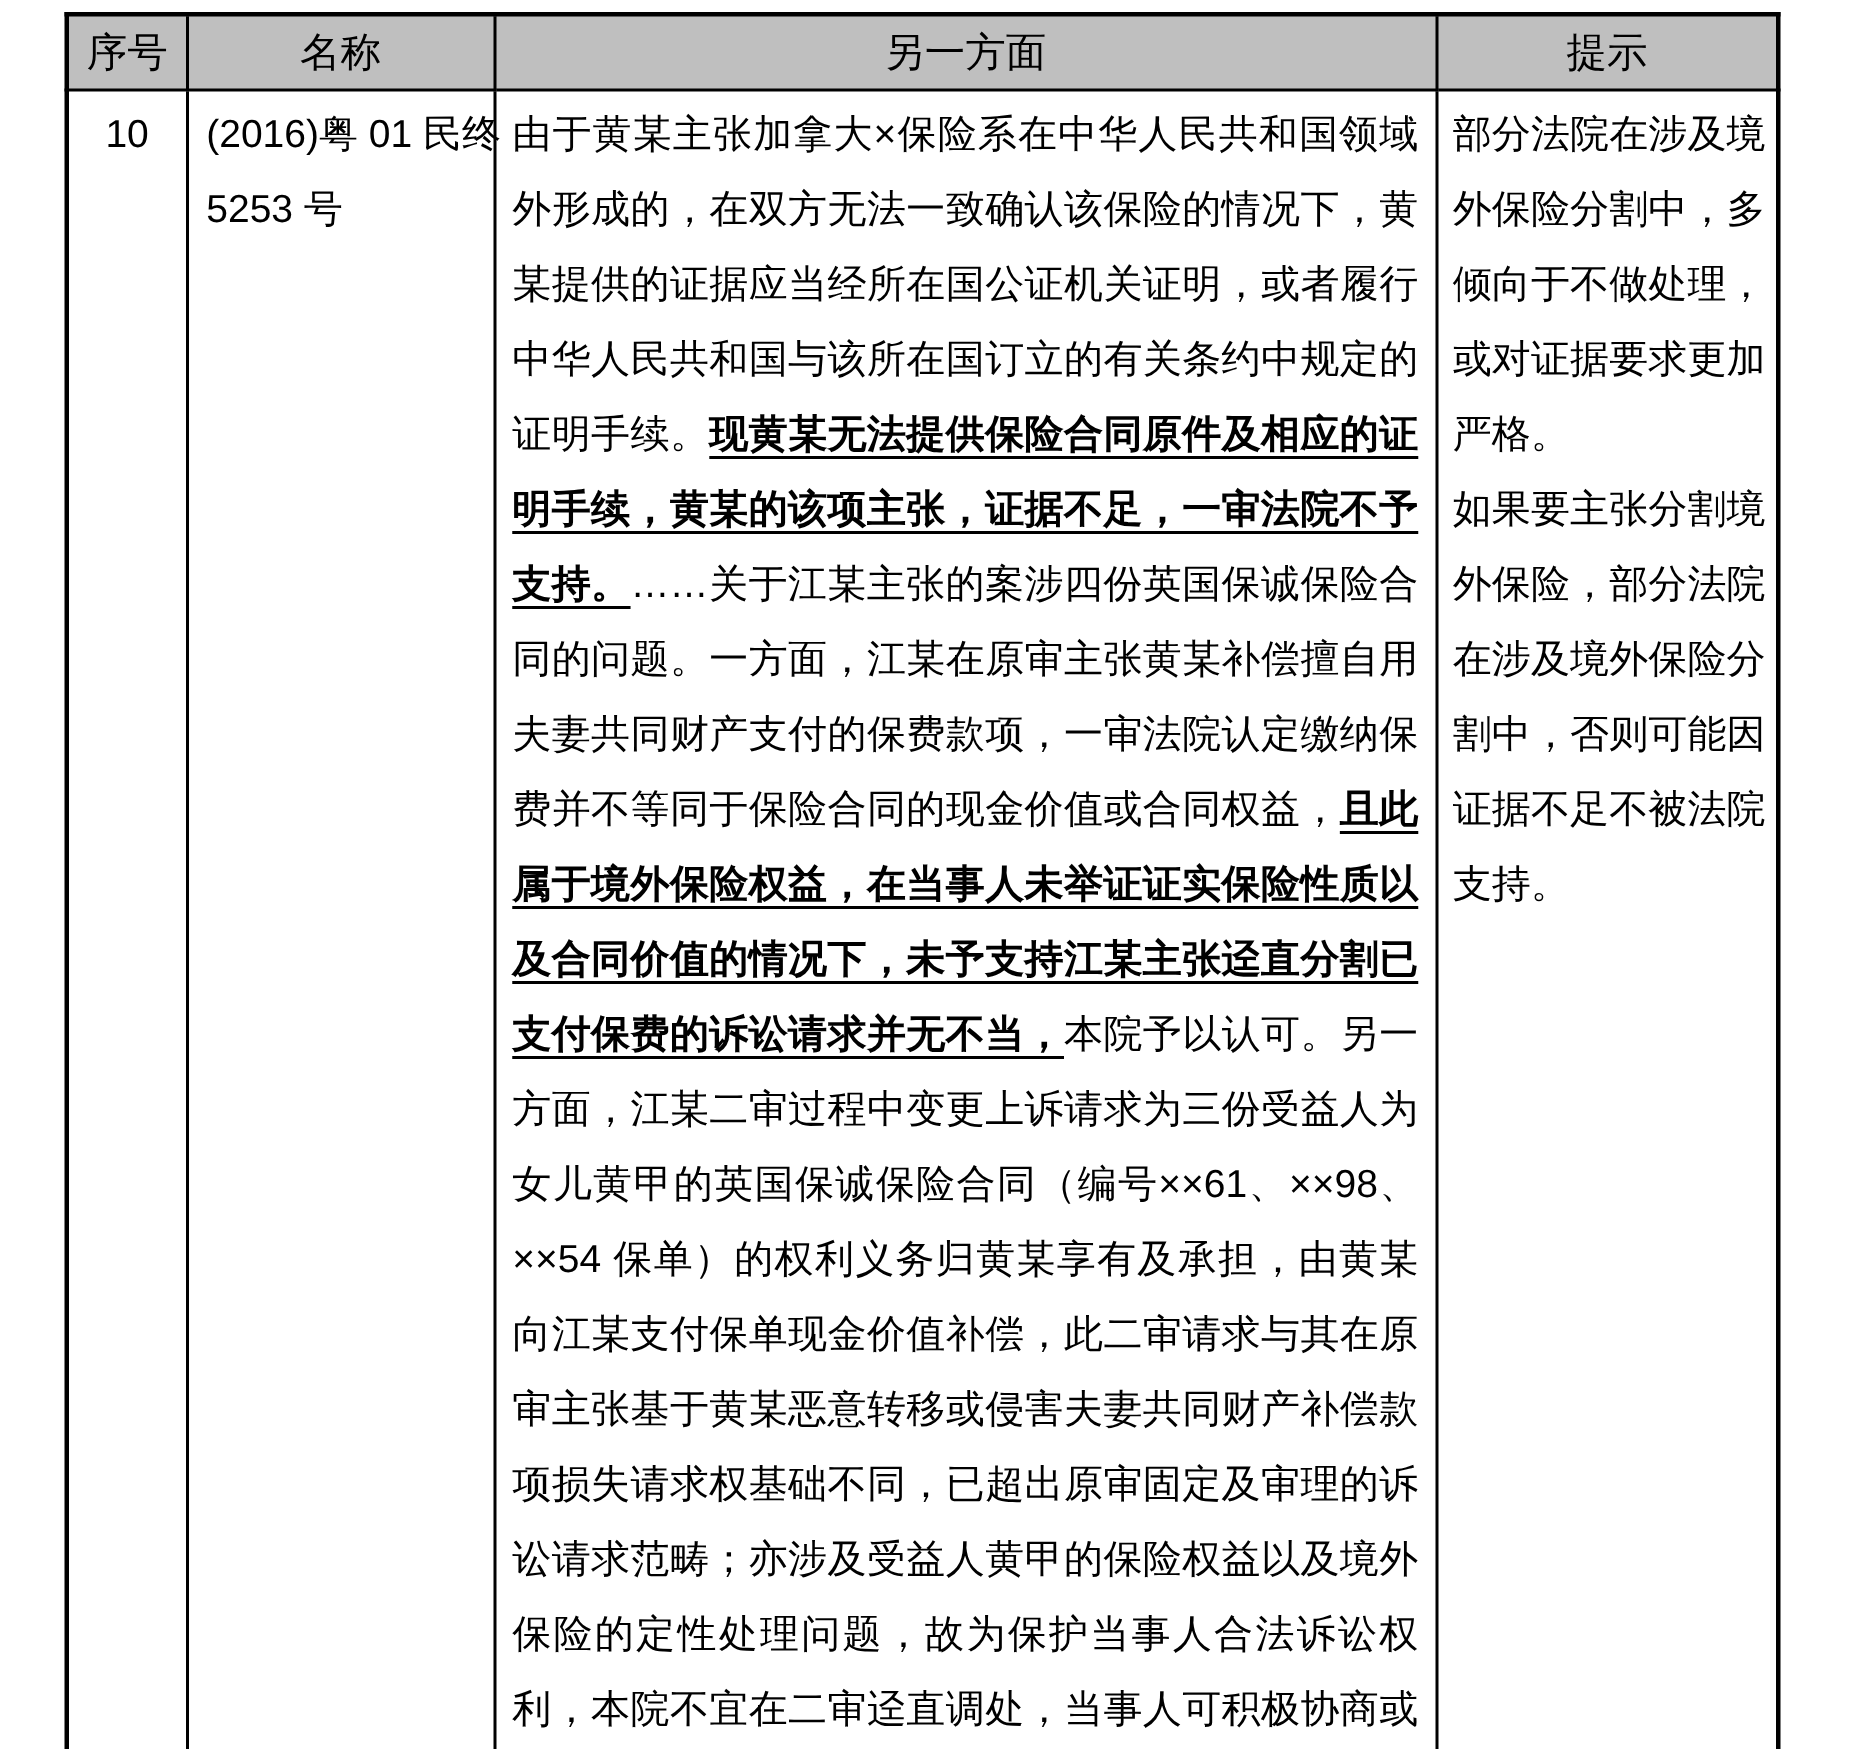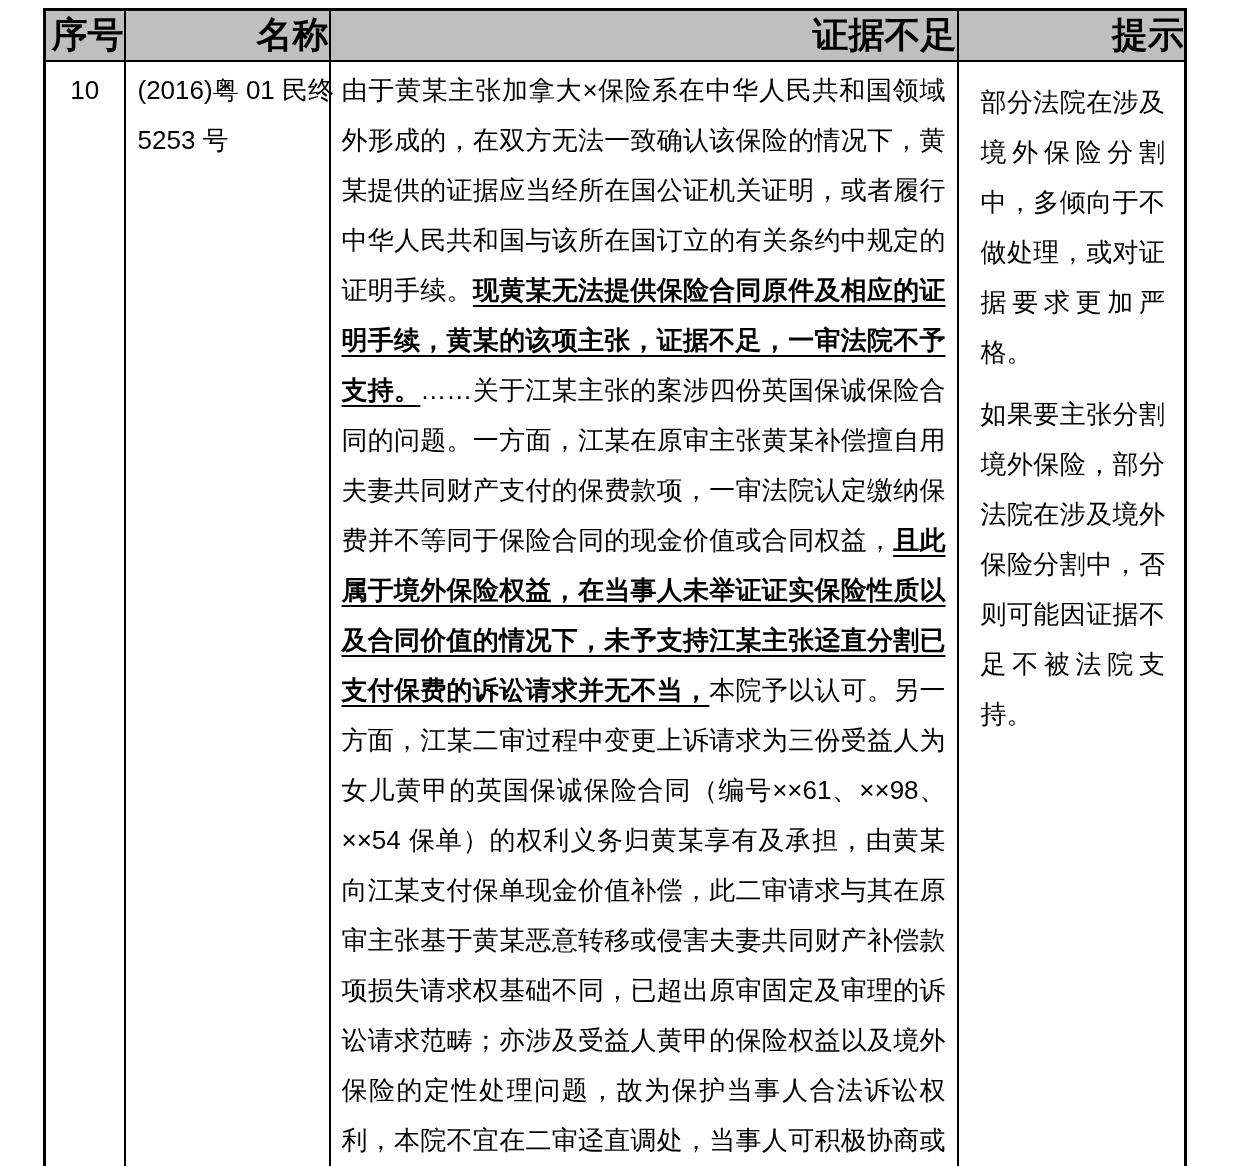--- a/index.html
+++ b/index.html
@@ -32,24 +32,24 @@
   }
   col.col-index   { width: 80px; }
   col.col-name    { width: 205px; }
   col.col-holding { width: 628px; }
   col.col-tips    { width: 228px; }
   .doc-table th, .doc-table td {
     border: 2px solid var(--border-color);
   }
   .doc-table th {
     background: var(--header-bg);
-    font-size: 36px;
-    font-weight: bold;
+    font-size: 27px;
+    font-weight: normal;
     height: 50px;
-    text-align: right;
+    text-align: center;
     vertical-align: middle;
     padding: 0;
   }
   .doc-table td {
     vertical-align: top;
     font-size: 26px;
     line-height: 50px;
     padding: 3px 9px 8px;
   }
   tr.data-row { height: 1098px; }
@@ -68,38 +68,38 @@
     padding-left: 10px;
     padding-right: 7px;
   }
   .seg { }
   .seg.emph {
     font-weight: bold;
     text-decoration: underline;
     text-decoration-thickness: 2px;
     text-underline-offset: 6px;
   }
-  .tips-p { margin: 12px; }
+  .tips-p { margin: 0; }
 </style>
 </head>
 <body>
 
 <div class="page">
   <table class="doc-table">
     <colgroup>
       <col class="col-index">
       <col class="col-name">
       <col class="col-holding">
       <col class="col-tips">
     </colgroup>
     <thead>
       <tr>
         <th>序号</th>
         <th>名称</th>
-        <th>证据不足</th>
+        <th>另一方面</th>
         <th>提示</th>
       </tr>
     </thead>
     <tbody>
       <tr class="data-row">
         <td class="c-index">10</td>
         <td class="c-name">
           <div class="name-line">(2016)粤 01 民终</div>
           <div class="name-line">5253 号</div>
         </td>

